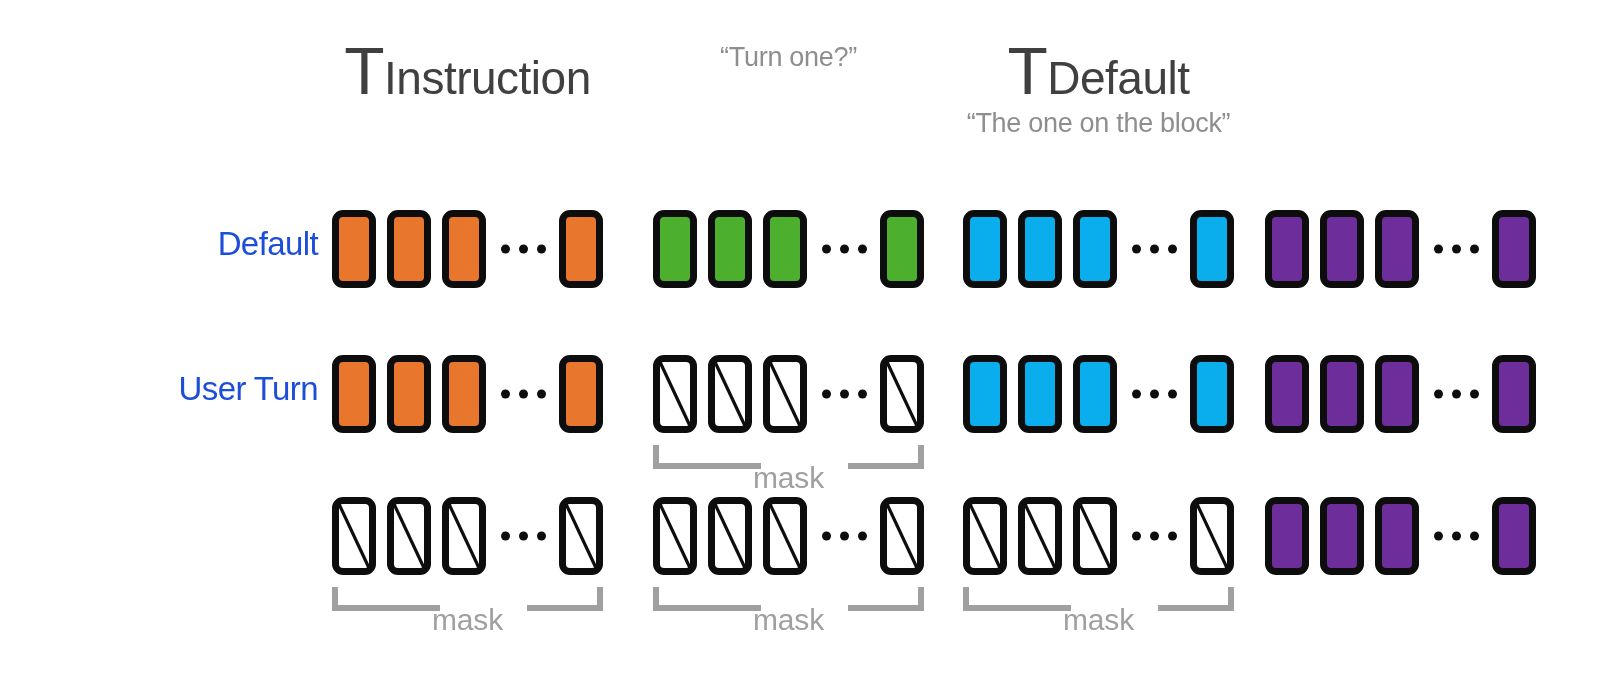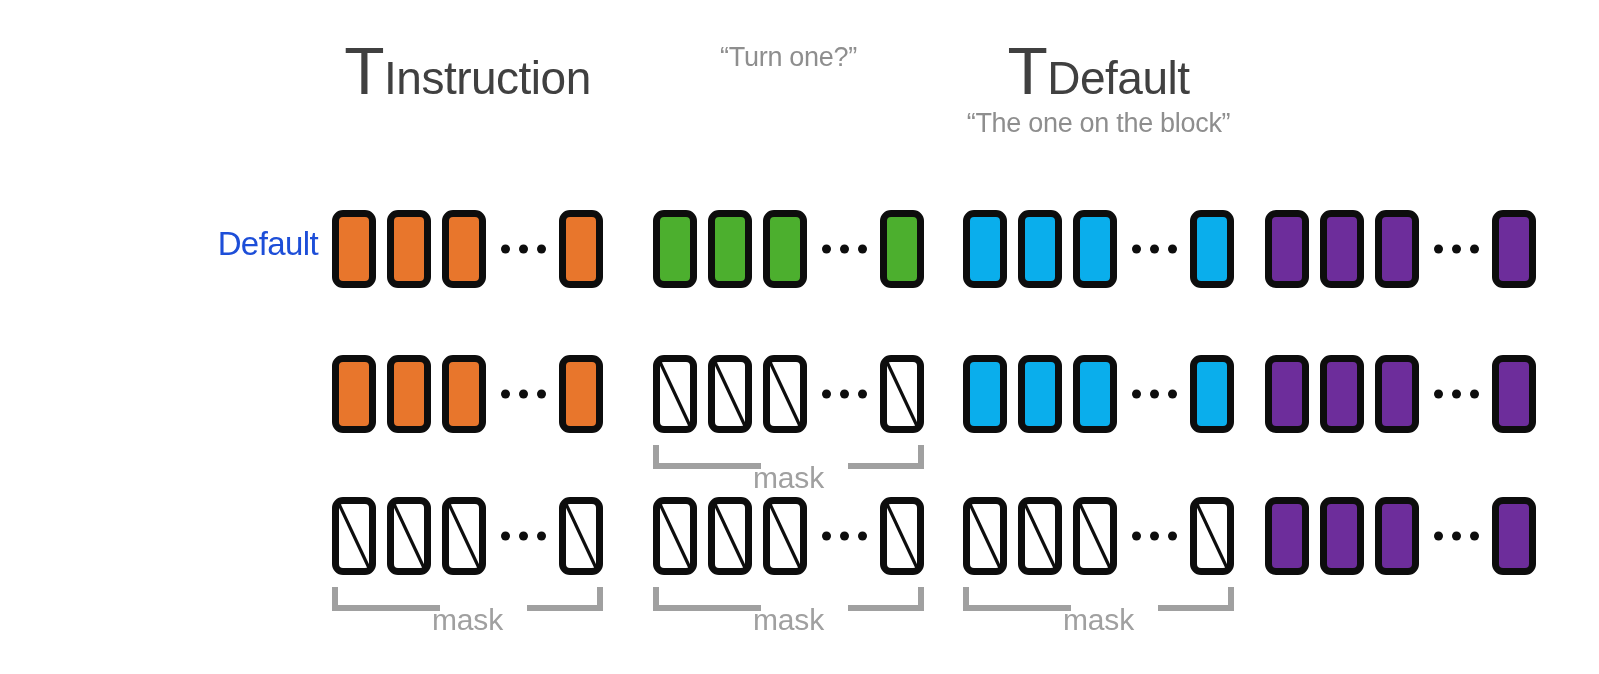--- a/index.html
+++ b/index.html
@@ -204,20 +204,21 @@
         <div class="blk" style="left: 55px; background: rgb(109, 45, 155);"></div>
         <div class="blk" style="left: 110px; background: rgb(109, 45, 155);"></div>
         <div class="blk" style="left: 227px; background: rgb(109, 45, 155);"></div>
         <div class="ellipsis" style="left: 168.5px;">
           <i></i>
           <i></i>
           <i></i>
         </div>
       </div>
     </div>
+    <div class="row-label" style="left: 0px; width: 318px; top: 370px; right: auto;">User Turn</div>
     <div class="cell" style="left: 332px; top: 355px; width: 271px;">
       <div class="blocks" style="width: 271px;">
         <div class="blk" style="left: 0px; background: rgb(232, 118, 44);"></div>
         <div class="blk" style="left: 55px; background: rgb(232, 118, 44);"></div>
         <div class="blk" style="left: 110px; background: rgb(232, 118, 44);"></div>
         <div class="blk" style="left: 227px; background: rgb(232, 118, 44);"></div>
         <div class="ellipsis" style="left: 168.5px;">
           <i></i>
           <i></i>
           <i></i>

